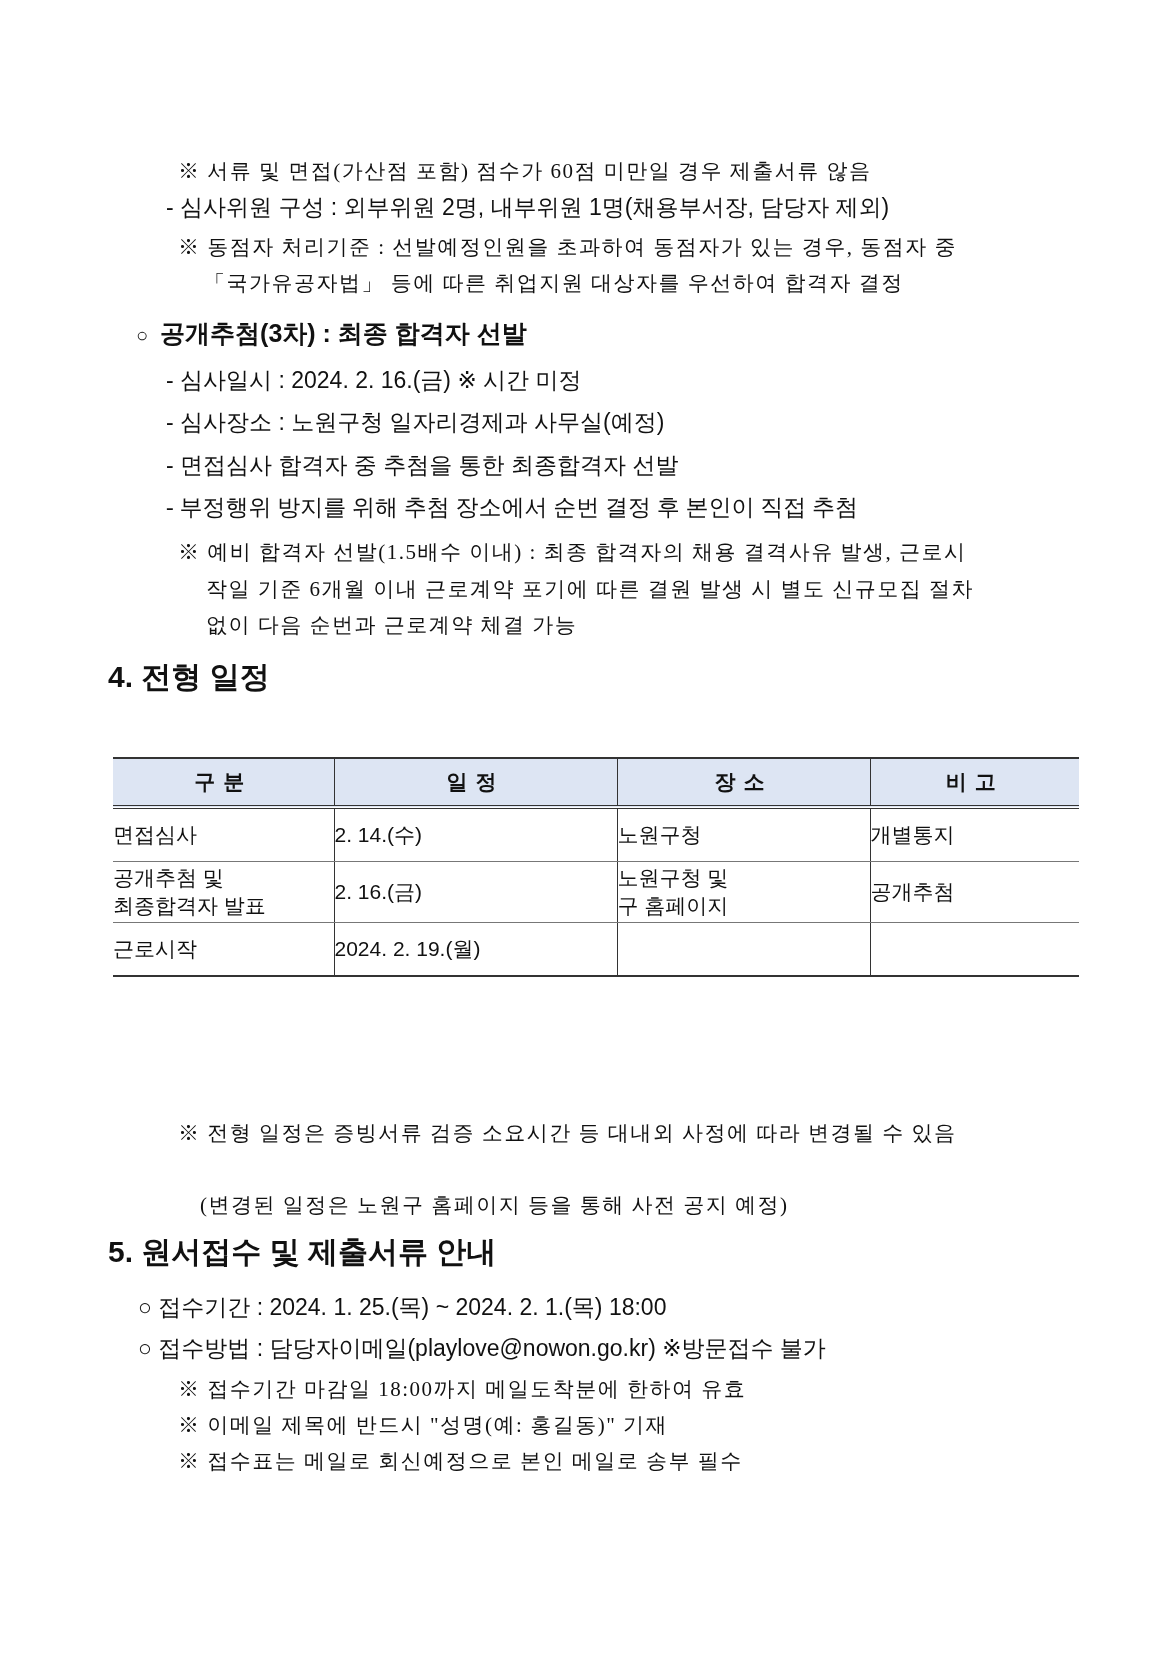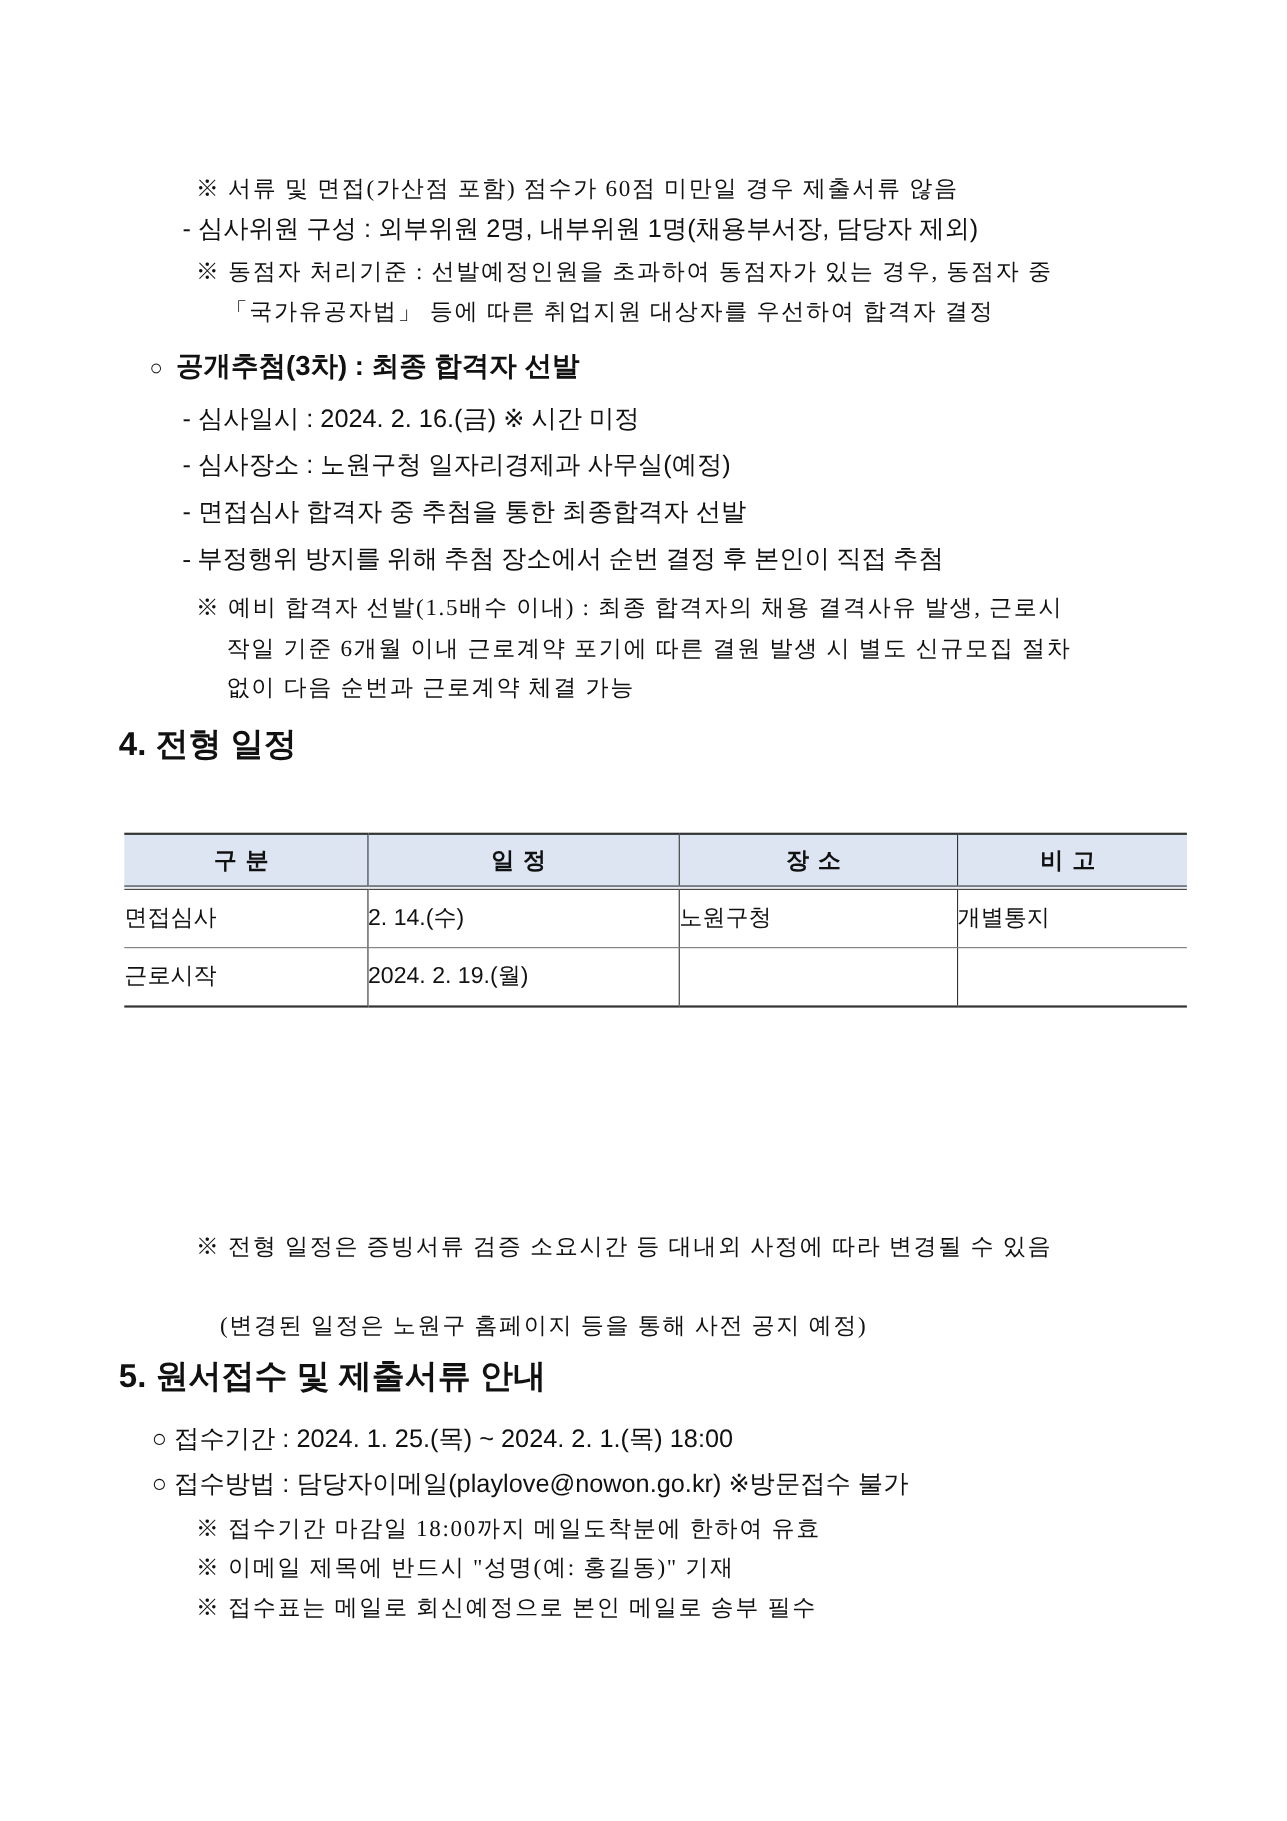--- a/index.html
+++ b/index.html
@@ -70,20 +70,32 @@
         <th>비고</th>
       </tr>
     </thead>
     <tbody>
       <tr class="h56">
         <td>면접심사</td>
         <td>2. 14.(수)</td>
         <td>노원구청</td>
         <td>개별통지</td>
       </tr>
+      <tr class="h62">
+        <td>
+            <div>공개추첨 및</div>
+            <div>최종합격자 발표</div>
+          </td>
+        <td>2. 16.(금)</td>
+        <td>
+            <div>노원구청 및</div>
+            <div>구 홈페이지</div>
+          </td>
+        <td>공개추첨</td>
+      </tr>
       <tr class="h56 last">
         <td>근로시작</td>
         <td>2024. 2. 19.(월)</td>
         <td></td>
         <td></td>
       </tr>
     </tbody>
   </table>
 
   <div class="line note" style="left:178px; top:1118px;">※ 전형 일정은 증빙서류 검증 소요시간 등 대내외 사정에 따라 변경될 수 있음</div>

